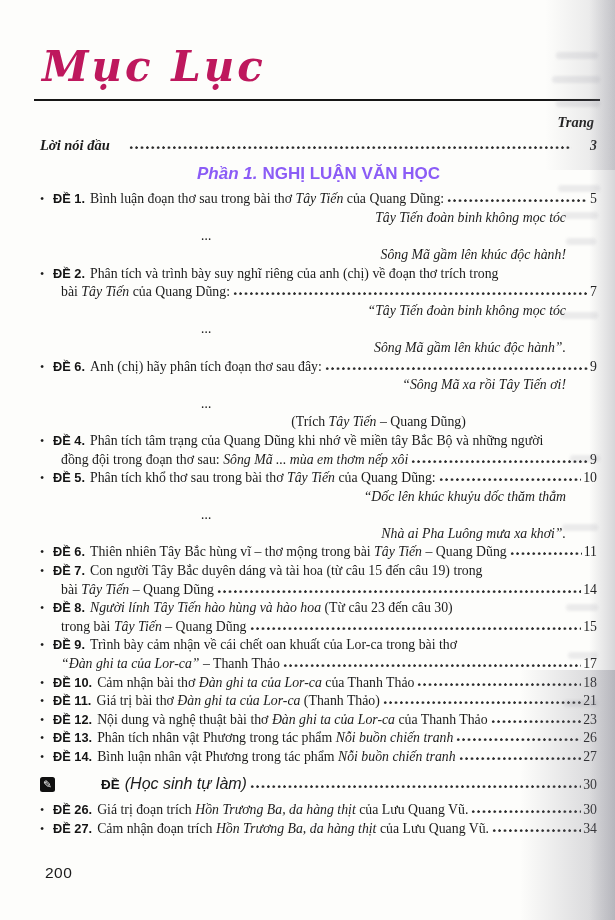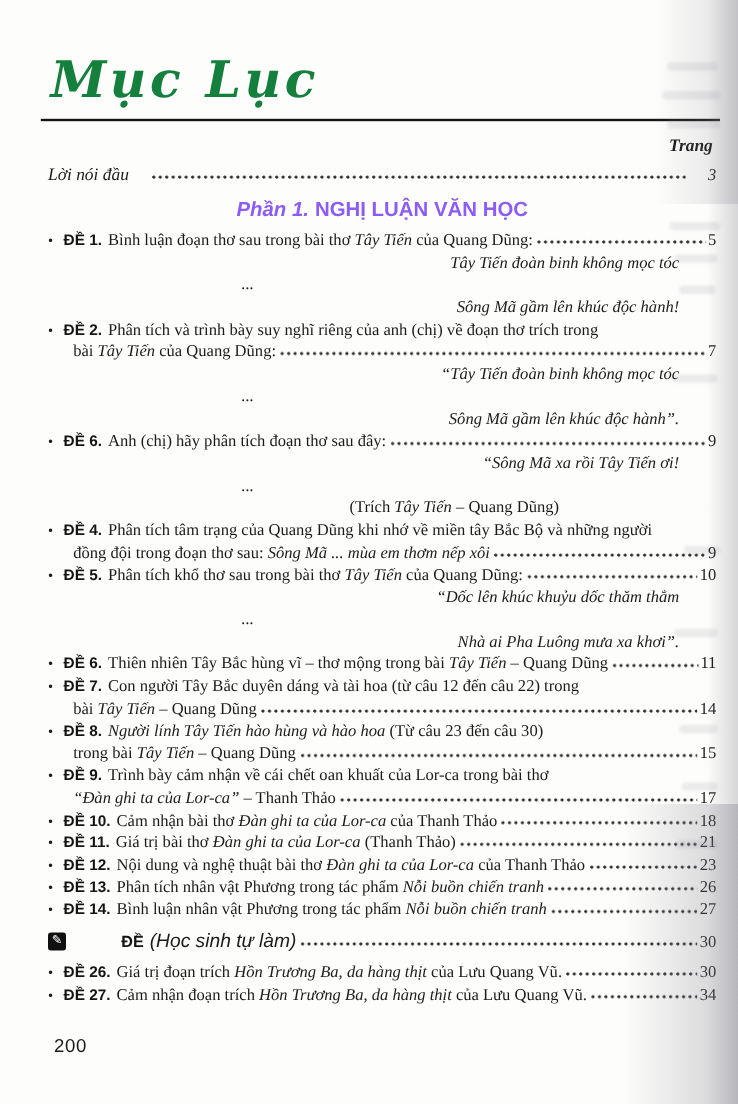--- a/index.html
+++ b/index.html
@@ -21,28 +21,28 @@
     background:linear-gradient(to right, rgba(118,118,132,0), rgba(118,118,132,0.34)); pointer-events:none; }
   .smudge { position:absolute; height:7px; border-radius:3px;
     background:rgba(128,128,142,0.14); filter:blur(1.5px); pointer-events:none; }
 
   
   .title {
     margin:44px 0 0 2px;
     font-family:"DejaVu Serif", serif;
     font-style:italic; font-weight:bold;
     font-size:42px; line-height:1.1; letter-spacing:3px;
-    color:#15803d;
+    color:#be185d;
   }
   .rule { border:none; border-top:2.6px solid #161616; margin:9px -3px 0 -6px; }
   .trang-row { text-align:right; font-weight:bold; font-style:italic;
     font-size:14.5px; margin-top:13px; padding-right:3px; }
 
   .foreword-row { display:flex; align-items:baseline; margin-top:6px;
-    font-weight:normal; font-style:italic; font-size:14.5px;gap:16px; }
+    font-weight:bold; font-style:italic; font-size:14.5px;gap:16px; }
 
   .section-heading { text-align:center; margin:10px 0 6px 0;
     font-family:"Liberation Sans", sans-serif; font-weight:bold; font-size:17px;
     color:#8b5cf6; }
   .section-prefix { font-style:italic; margin-right:5px; }
 
   
   #toc-rows { margin-top:2px; }
   .row { display:flex; align-items:baseline; font-size:13.8px; line-height:18.6px; }
   .bullet { flex:none; width:13px; font-size:12px; }
@@ -173,21 +173,21 @@
       <div class="row row-entry">
         <span class="bullet">•</span>
         <span class="label">ĐỀ 6.</span>
         <span class="text"><span class="seg-r">Thiên nhiên Tây Bắc hùng vĩ – thơ mộng trong bài </span><span class="seg-i">Tây Tiến</span><span class="seg-r"> – Quang Dũng</span></span>
         <span class="leader"></span>
         <span class="pagenum">11</span>
       </div>
       <div class="row row-entry">
         <span class="bullet">•</span>
         <span class="label">ĐỀ 7.</span>
-        <span class="text"><span class="seg-r">Con người Tây Bắc duyên dáng và tài hoa (từ câu 12 đến câu 22) trong</span></span>
+        <span class="text"><span class="seg-r">Con người Tây Bắc duyên dáng và tài hoa (từ câu 15 đến câu 19) trong</span></span>
       </div>
       <div class="row row-cont">
         <span class="text"><span class="seg-r">bài </span><span class="seg-i">Tây Tiến</span><span class="seg-r"> – Quang Dũng</span></span>
         <span class="leader"></span>
         <span class="pagenum">14</span>
       </div>
       <div class="row row-entry">
         <span class="bullet">•</span>
         <span class="label">ĐỀ 8.</span>
         <span class="text"><span class="seg-i">Người lính Tây Tiến hào hùng và hào hoa</span><span class="seg-r"> (Từ câu 23 đến câu 30)</span></span>

